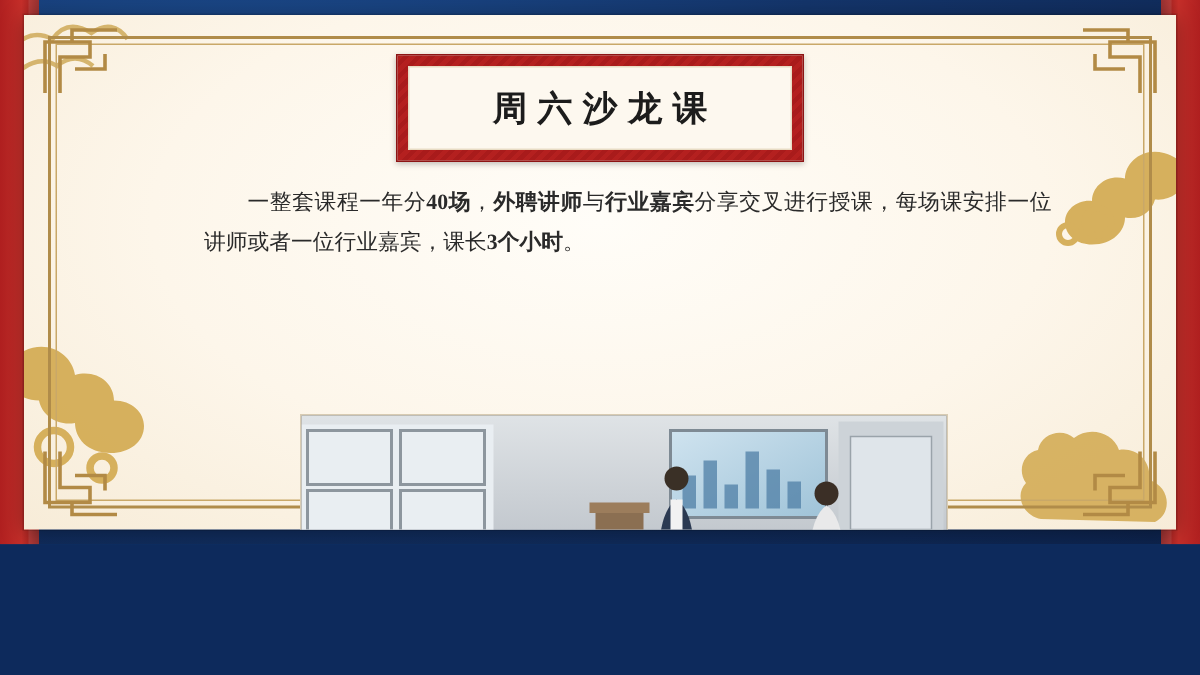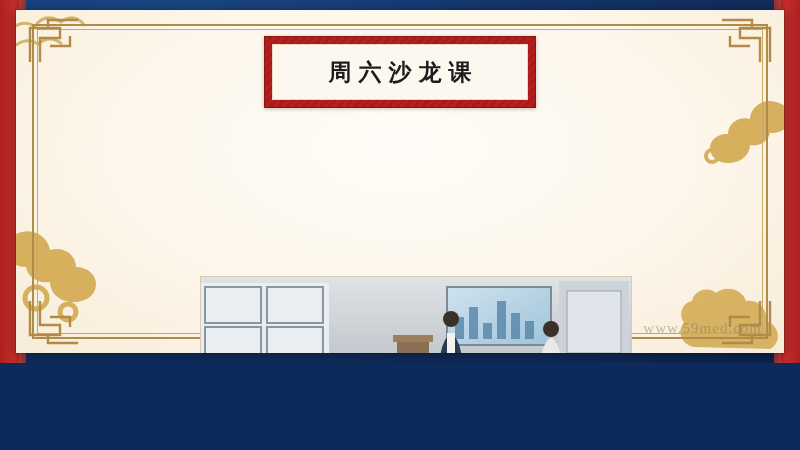--- a/index.html
+++ b/index.html
@@ -266,20 +266,23 @@
           <path d="M24 28 L44 28 L44 18"></path>
         </g>
       </svg>
     </div>
 
     <div class="title-plaque">
       <span class="title-text">周六沙龙课</span>
     </div>
 
     <div class="body-copy">
+      <p class="indent">
+        <span><span>一整套课程一年分</span><span class="bold">40场</span><span>，</span><span class="bold">外聘讲师</span><span>与</span><span class="bold">行业嘉宾</span><span>分享交叉进行授课，每场课安排一位讲师或者一位行业嘉宾，课长</span><span class="bold">3个小时</span><span>。</span></span>
+      </p>
     </div>
 
     <div class="photo">
       <svg width="430" height="160" viewBox="0 0 430 160">
         <defs>
           <linearGradient id="wall" x1="0" y1="0" x2="0" y2="1">
             <stop offset="0%" stop-color="#dfe3e6"></stop>
             <stop offset="100%" stop-color="#b9bfc6"></stop>
           </linearGradient>
           <linearGradient id="floorg" x1="0" y1="0" x2="0" y2="1">
@@ -365,15 +368,14 @@
           </g>
         </g>
 
         <g fill="#c8b48f" opacity="0.55">
           <rect x="0" y="118" width="430" height="5"></rect>
           <rect x="0" y="148" width="430" height="5"></rect>
         </g>
       </svg>
     </div>
 
-    <div class="watermark">www.59med.com</div>
   </div>
 </div>
 
 </body></html>

